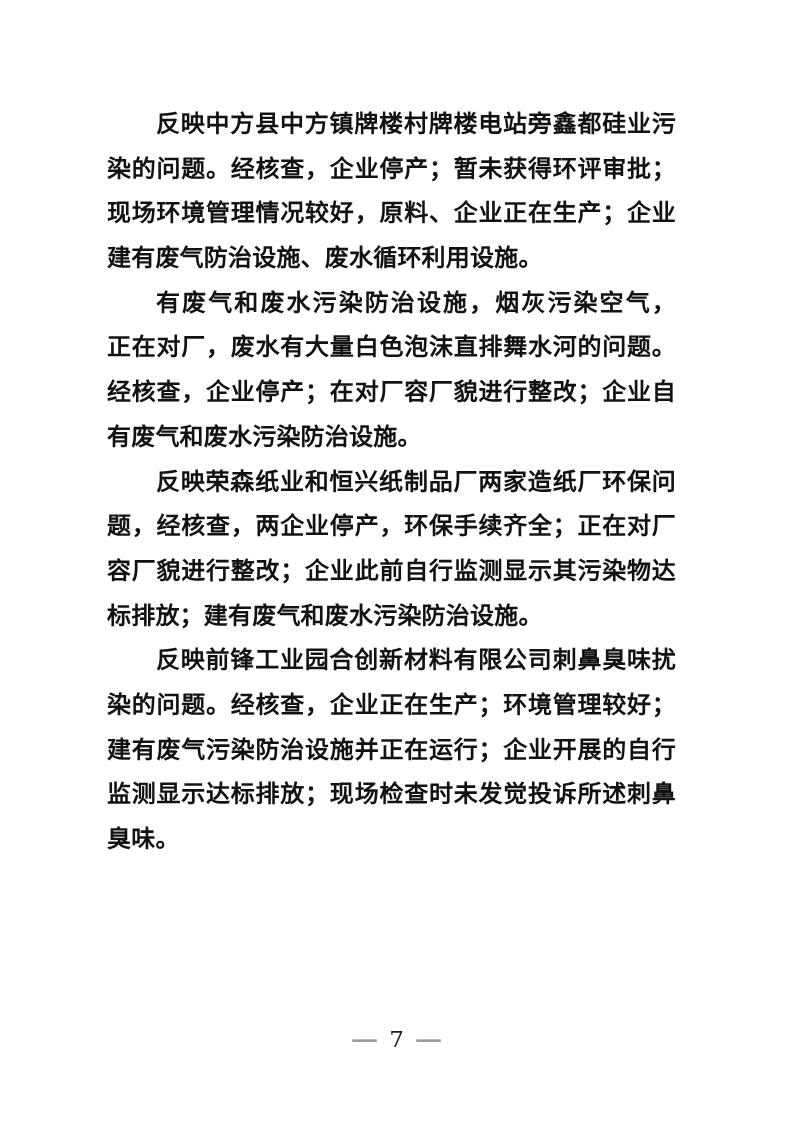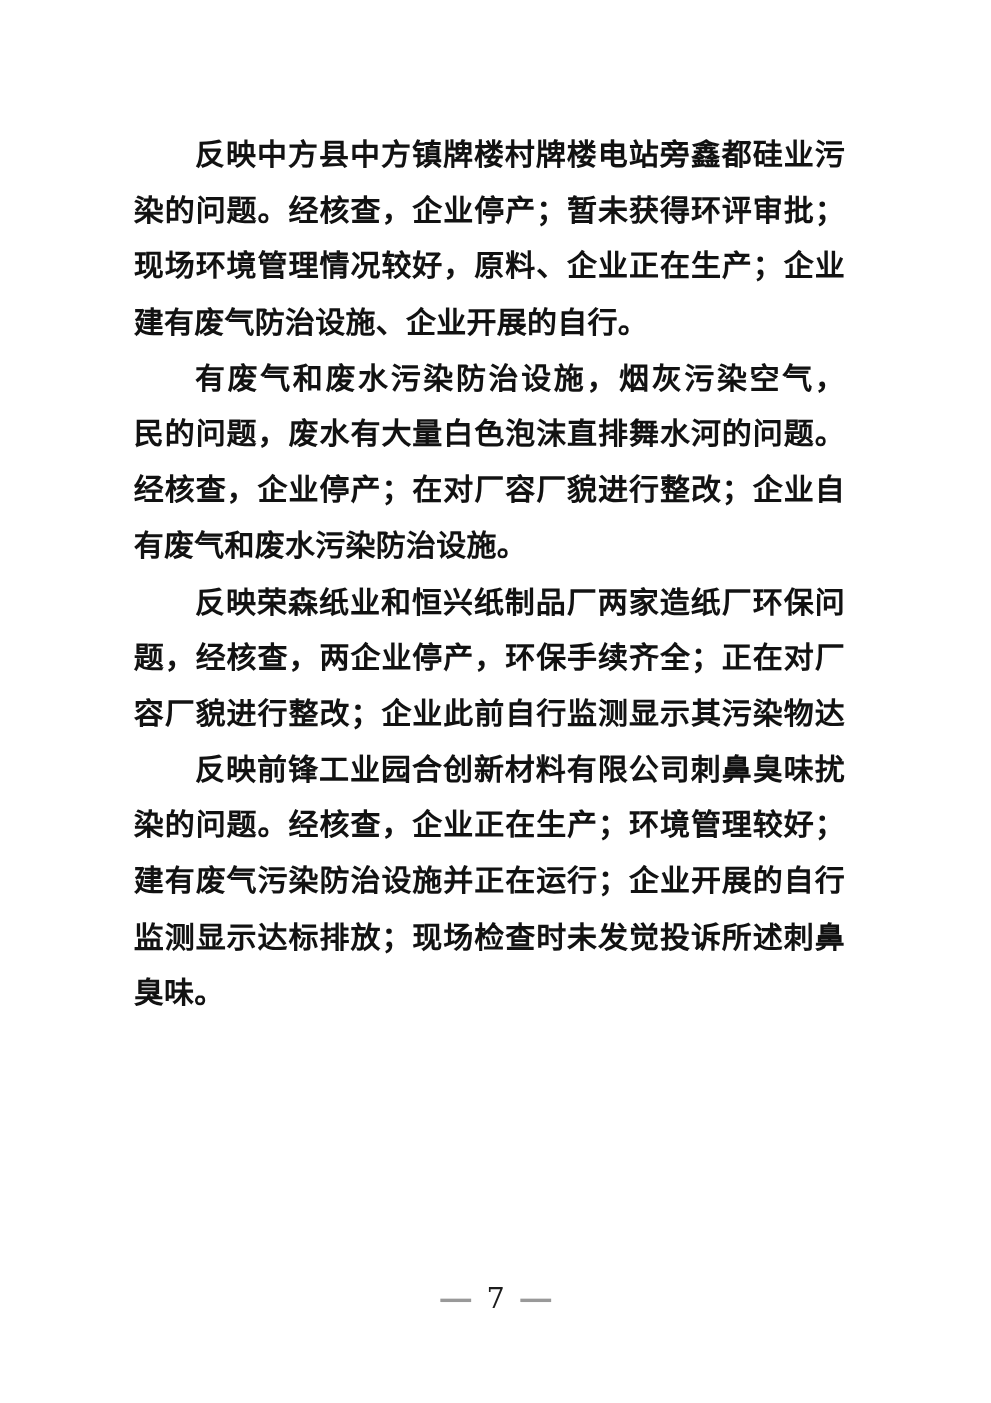--- a/index.html
+++ b/index.html
@@ -63,28 +63,29 @@
   }
 </style>
 </head>
 <body>
 
 <div class="page">
   <div class="body-text">
       <div class="line first">反映中方县中方镇牌楼村牌楼电站旁鑫都硅业污</div>
       <div class="line">染的问题。经核查，企业停产；暂未获得环评审批；</div>
       <div class="line">现场环境管理情况较好，原料、企业正在生产；企业</div>
-      <div class="line last">建有废气防治设施、企业开展的自行。</div>
+      <div class="line last">建有废气防治设施、废水循环利用设施。</div>
       <div class="line first">有废气和废水污染防治设施，烟灰污染空气，</div>
-      <div class="line">民的问题，废水有大量白色泡沫直排舞水河的问题。</div>
+      <div class="line">正在对厂，废水有大量白色泡沫直排舞水河的问题。</div>
       <div class="line">经核查，企业停产；在对厂容厂貌进行整改；企业自</div>
       <div class="line last">有废气和废水污染防治设施。</div>
       <div class="line first">反映荣森纸业和恒兴纸制品厂两家造纸厂环保问</div>
       <div class="line">题，经核查，两企业停产，环保手续齐全；正在对厂</div>
       <div class="line">容厂貌进行整改；企业此前自行监测显示其污染物达</div>
+      <div class="line last">标排放；建有废气和废水污染防治设施。</div>
       <div class="line first">反映前锋工业园合创新材料有限公司刺鼻臭味扰</div>
       <div class="line">染的问题。经核查，企业正在生产；环境管理较好；</div>
       <div class="line">建有废气污染防治设施并正在运行；企业开展的自行</div>
       <div class="line">监测显示达标排放；现场检查时未发觉投诉所述刺鼻</div>
       <div class="line last">臭味。</div>
     </div>
   <div class="footer">
     <span class="dash">—</span>
     <span class="page-num">7</span>
     <span class="dash">—</span>

